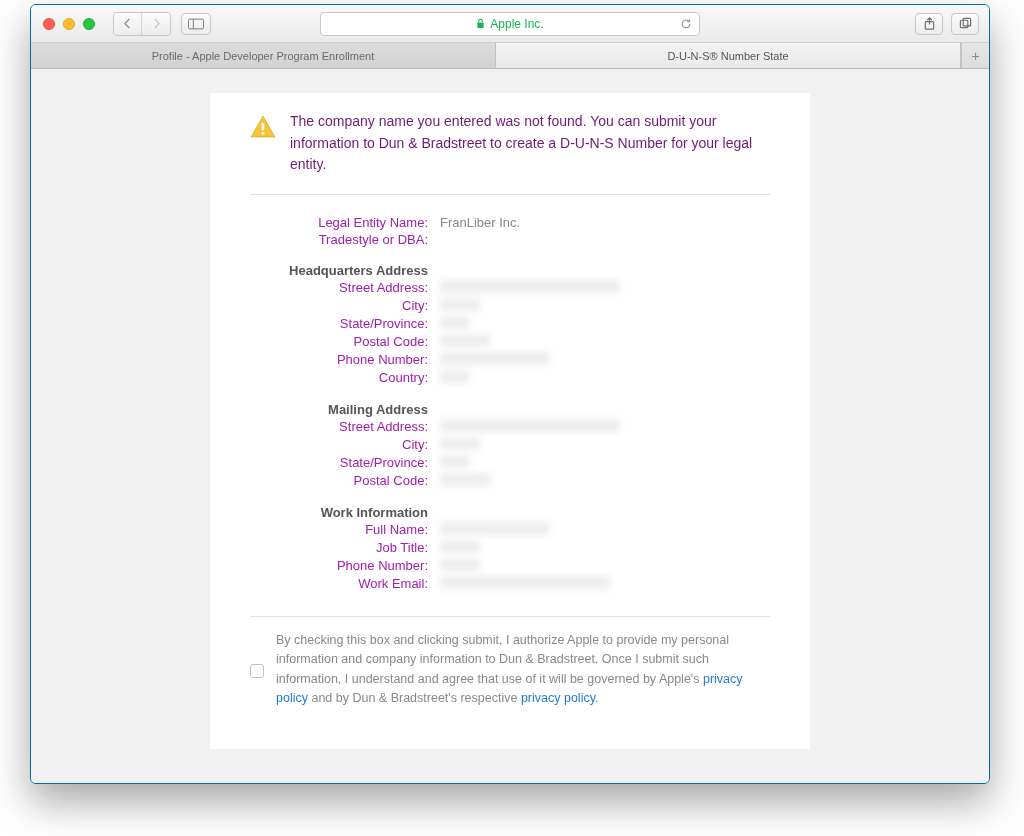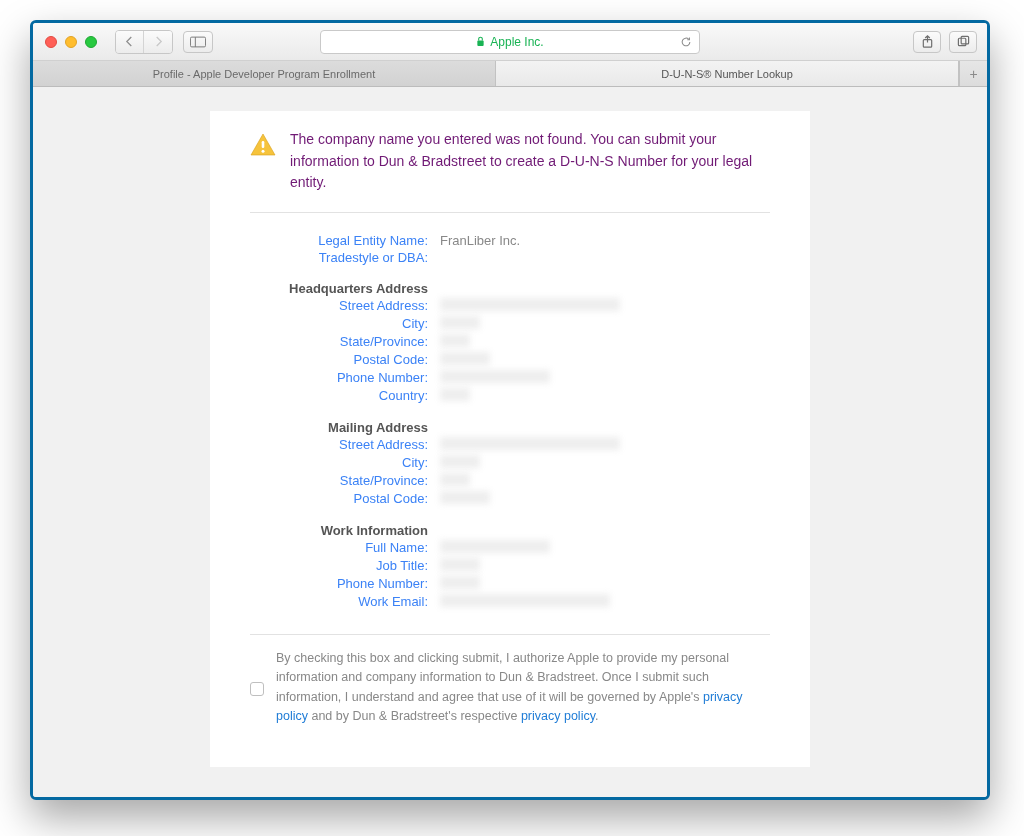--- a/index.html
+++ b/index.html
@@ -5,24 +5,24 @@
   * { box-sizing: border-box; margin: 0; padding: 0; }
   body {
     font-family: -apple-system, "Helvetica Neue", Helvetica, Arial, sans-serif;
     background: #fff;
     width: 1024px;
     height: 836px;
     position: relative;
   }
   .window {
     position: absolute;
-    top: 20px; left: 30px;
+    top: 4px; left: 30px;
     width: 960px; height: 780px;
     background: #f6f6f6;
-    border: 3px solid #0369a1;
+    border: 1px solid #0369a1;
     border-radius: 6px;
     box-shadow: 0 18px 40px rgba(0,0,0,0.35);
     overflow: hidden;
   }
   
   .titlebar {
     height: 38px;
     background: linear-gradient(#f9f9f9,#eaeaea);
     border-bottom: 1px solid #d0d0d0;
     display: flex;
@@ -55,21 +55,21 @@
   
   .viewport{position:absolute;top:64px;bottom:0;left:0;right:0;background:#f1f1f1;overflow:hidden;}
   .page{width:600px;margin:24px auto 0;background:#fff;padding:18px 40px 40px;}
   .page h1{font-size:22px;font-weight:600;color:#111;letter-spacing:.2px;margin-bottom:18px;}
   .alertrow{display:flex;gap:14px;align-items:flex-start;margin-bottom:18px;}
   .alertrow .warn{flex:0 0 26px;margin-top:4px;}
   .alertrow .msg{font-size:14px;line-height:1.55;color:#701a75;}
   hr.sep{border:none;border-top:1px solid #e2e2e2;margin:6px 0 20px;}
   .fields{font-size:13px;}
   .frow{display:flex;margin-bottom:2px;}
-  .flabel{width:190px;text-align:right;color:#3b82f6;padding-right:12px;}
+  .flabel{width:190px;text-align:right;color:#a21caf;padding-right:12px;}
   .fval{flex:1;color:#888;}
   .fhead{width:190px;text-align:right;color:#555;font-weight:600;padding-right:12px;}
   .spacer{height:14px;}
   .blur{display:inline-block;height:13px;background:#eee;filter:blur(3px);}
   .consent{display:flex;gap:12px;font-size:12.5px;color:#888;line-height:1.55;margin-top:14px;align-items:center;}
   .consent .cbox{width:14px;height:14px;border:1px solid #bfbfbf;border-radius:3px;flex:0 0 14px;margin-top:2px;background:#fff;}
   .consent a{color:#1f7cd6;text-decoration:none;}
   hr.sep2{border:none;border-top:1px solid #e2e2e2;margin:24px 0 0;}
 </style>
 </head>
@@ -125,21 +125,21 @@
           </svg>
       </div>
     </div>
   </div>
 
   <div class="tabbar">
     <div class="tab inactive">
         <span>Profile - Apple Developer Program Enrollment</span>
       </div>
     <div class="tab active">
-        <span>D-U-N-S® Number Lookup</span>
+        <span>D-U-N-S® Number State</span>
       </div>
     <div class="newtab">+</div>
   </div>
 
   <div class="viewport">
     <div class="page">
 
       <div class="alertrow">
         <svg class="warn" viewBox="0 0 26 24" width="26" height="24">
           <path d="M13 1 L25 22 L1 22 Z" fill="#f6c33c" stroke="#d79f17" stroke-width="0.6"></path>

